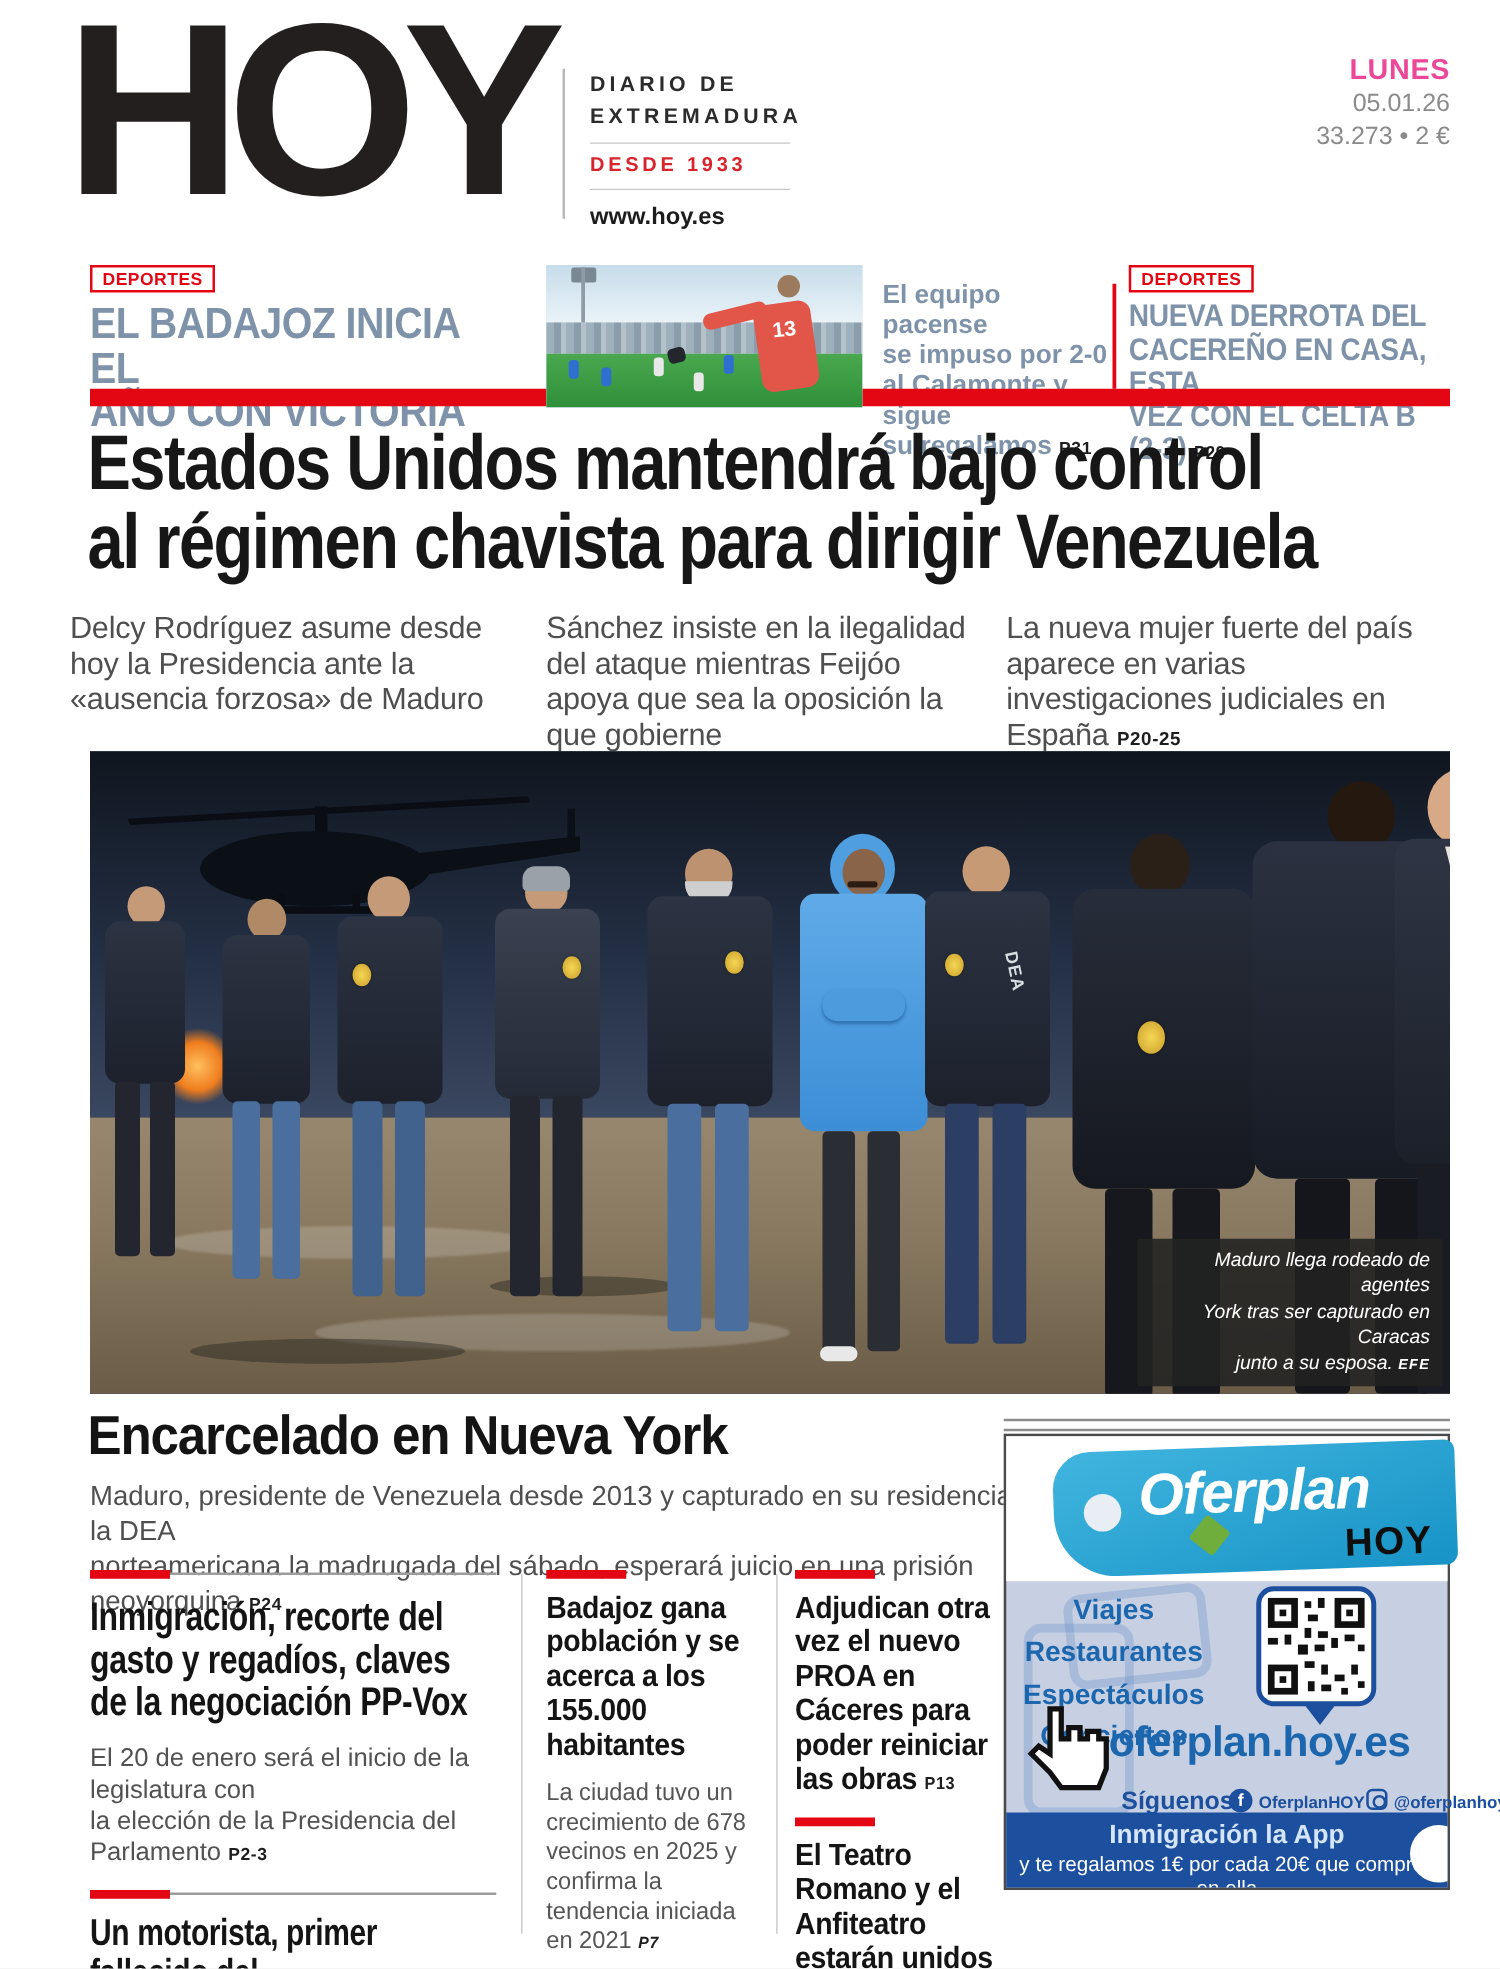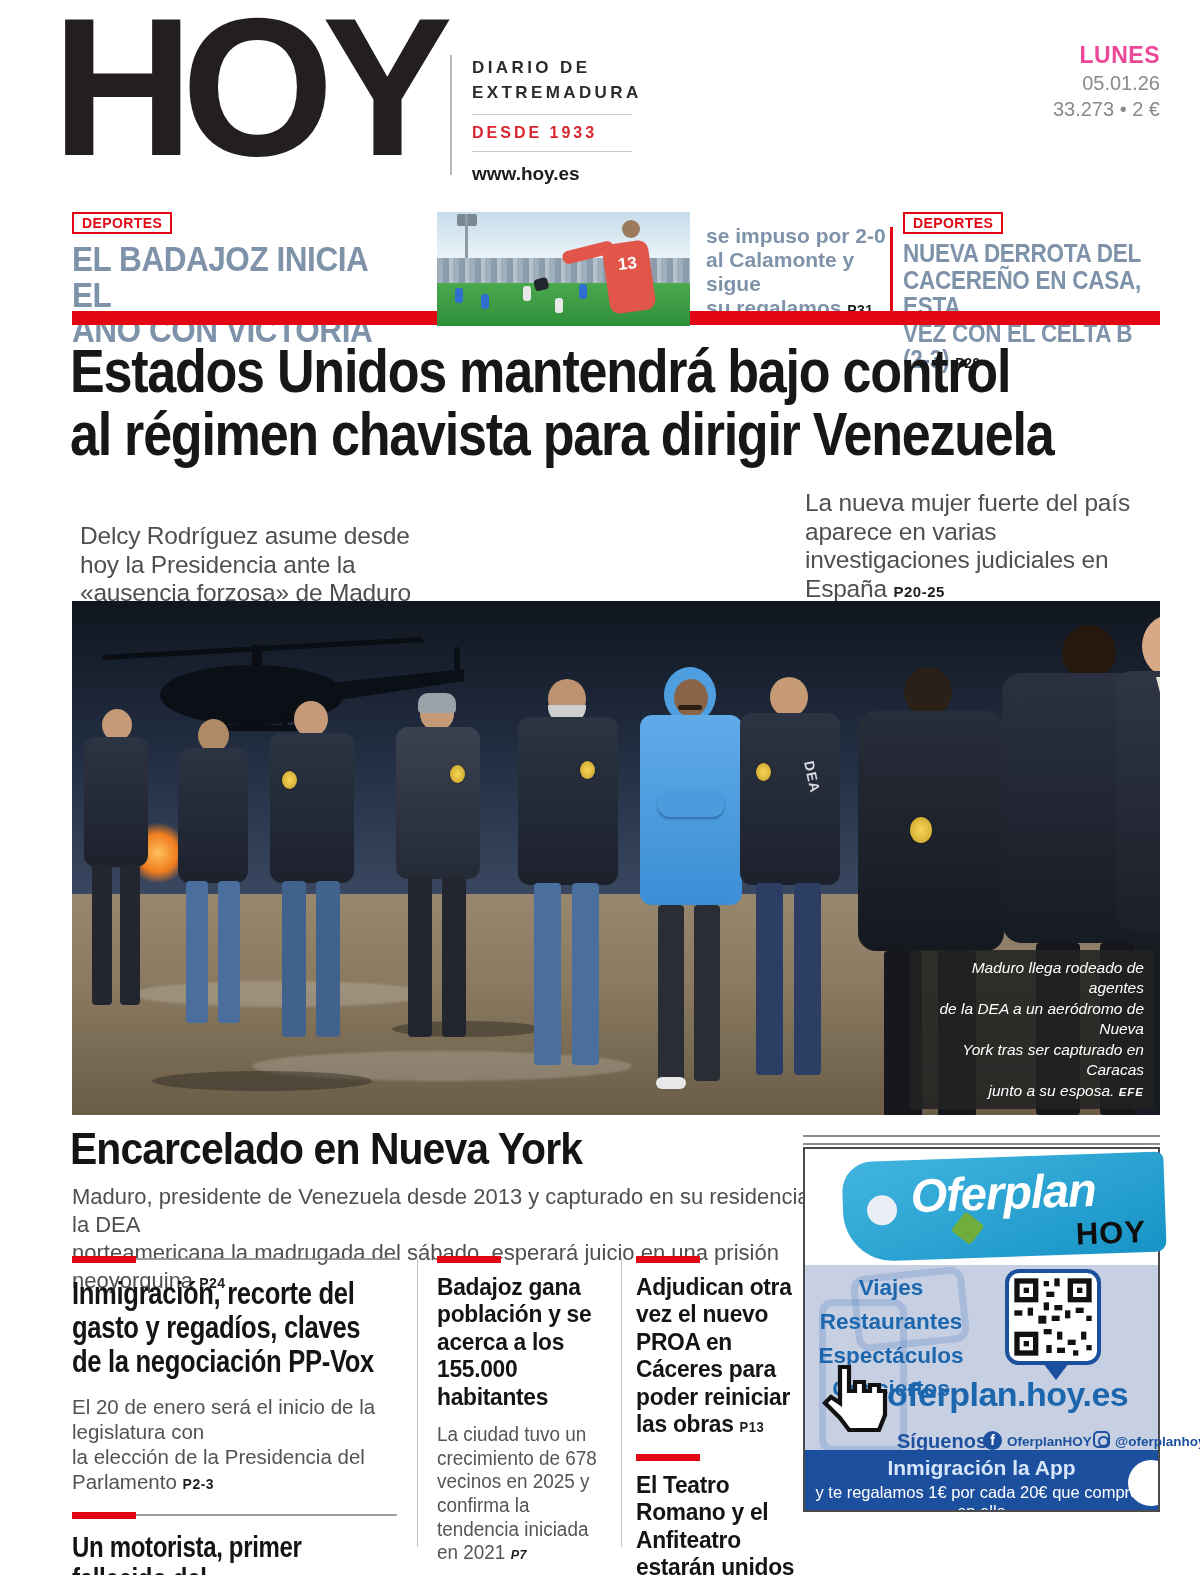--- a/index.html
+++ b/index.html
@@ -174,20 +174,21 @@
       <div class="kp-arm">
           <div class="kp-glove"></div>
         </div>
       <div class="kp-torso"></div>
       <div class="kp-head"></div>
       <div class="kp-num">13</div>
     </div>
   </div>
 
   <div class="abs sp-cap">
+    <div>El equipo pacense</div>
     <div>se impuso por 2-0</div>
     <div>al Calamonte y sigue</div>
     <div><span>su regalamos</span> <span class="pageref">P31</span></div>
   </div>
 
   <div class="abs red-vline"></div>
 
   <div class="abs sp-right">
     <span class="badge">DEPORTES</span>
     <div class="sp-rh cond">
@@ -196,22 +197,25 @@
       <div><span>VEZ CON EL CELTA B (2-3)</span> <span class="pageref" style="font-size:15px;">P29</span></div>
     </div>
   </div>
 
   <div class="abs redbar"></div>
 
   <div class="abs lead-h cond">
     <div>Estados Unidos mantendrá bajo control</div>
     <div>al régimen chavista para dirigir Venezuela</div>
   </div>
-  <div class="abs subhead" style="left:80px;margin-top:33px;">
+  <div class="abs subhead" style="left:56px;">
     <span>Delcy Rodríguez asume desde hoy la Presidencia ante la «ausencia forzosa» de Maduro</span>
+  </div>
+  <div class="abs subhead" style="left:437px;">
+    <span>Sánchez insiste en la ilegalidad del ataque mientras Feijóo apoya que sea la oposición la que gobierne</span>
   </div>
   <div class="abs subhead" style="left:805px;width:356px;">
     <span>La nueva mujer fuerte del país aparece en varias investigaciones judiciales en España</span> <span class="pageref">P20-25</span>
   </div>
 
   <div class="abs mphoto">
     <div class="ph-sky"></div>
     <div class="ph-ground"></div>
 
     <svg class="abs" style="left:20px;top:28px;" width="400" height="130" viewBox="0 0 400 130">
@@ -310,21 +314,20 @@
       <div class="head" style="left:26px;top:0;width:56px;height:62px;background:#d7a987;"></div>
       <div class="torso" style="left:0;top:56px;width:120px;height:260px;background:linear-gradient(#2f3544,#1b2029);border-radius:16px;"></div>
       <div style="position:absolute;left:40px;top:62px;width:30px;height:58px;background:#e9e4dc;clip-path:polygon(0 0,100% 0,50% 100%);"></div>
 
       <div class="legs" style="left:18px;top:316px;width:38px;height:184px;background:#191c22;"></div>
 
     </div>
 
     <div class="abs ph-cap">
       <div>Maduro llega rodeado de agentes</div>
-      <div>de la DEA a un aeródromo de Nueva</div>
       <div>York tras ser capturado en Caracas</div>
       <div><span>junto a su esposa.</span> <span class="credit">EFE</span></div>
     </div>
   </div>
 
   <div class="abs enc-h cond">Encarcelado en Nueva York</div>
   <div class="abs enc-deck">
     <div>Maduro, presidente de Venezuela desde 2013 y capturado en su residencia por la DEA</div>
     <div><span>norteamericana la madrugada del sábado, esperará juicio en una prisión neoyorquina</span> <span class="pageref">P24</span></div>
   </div>

